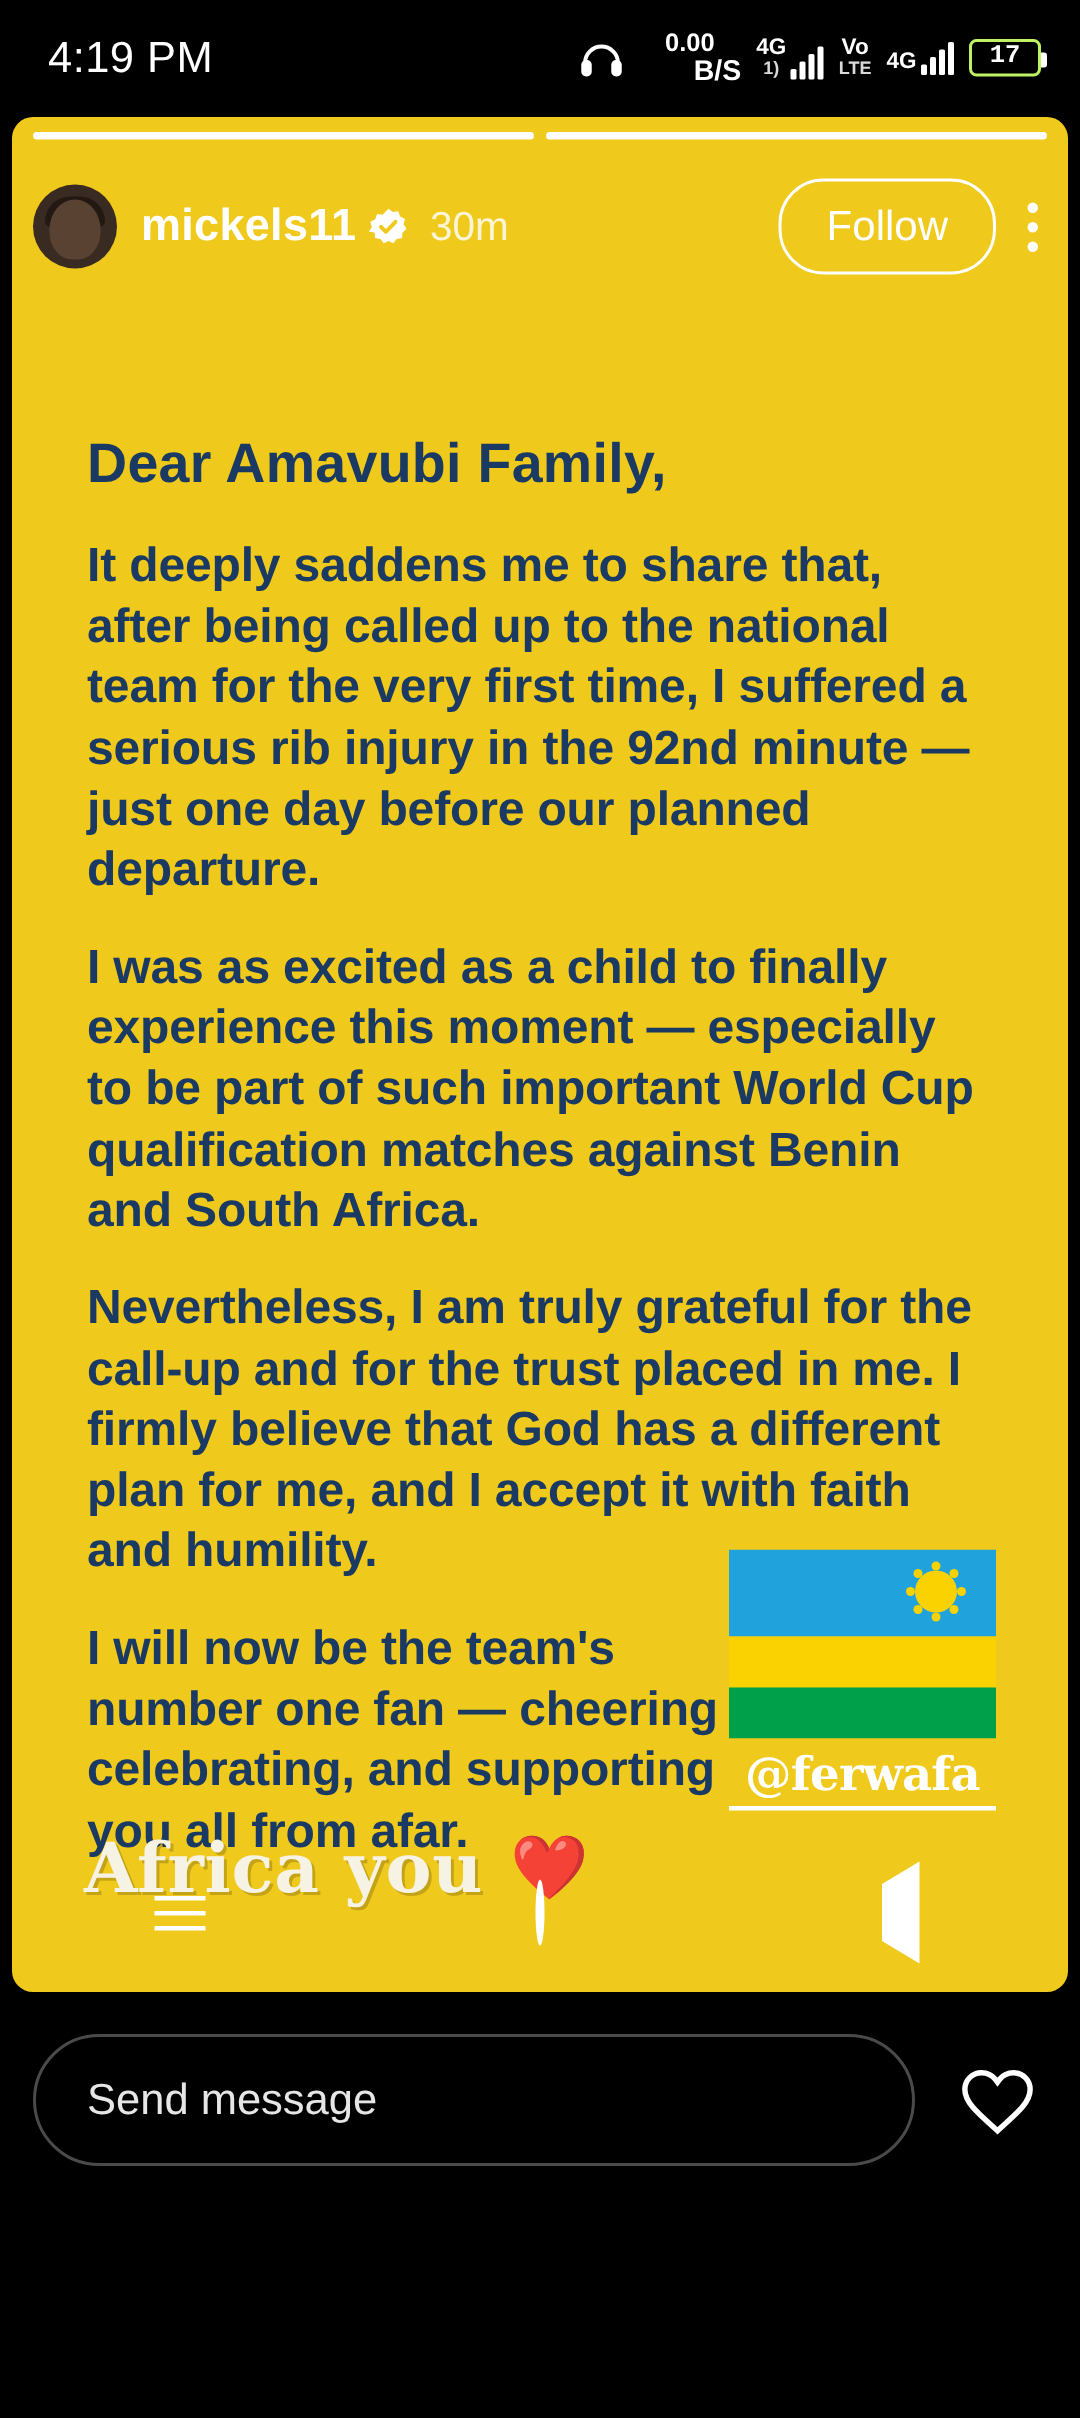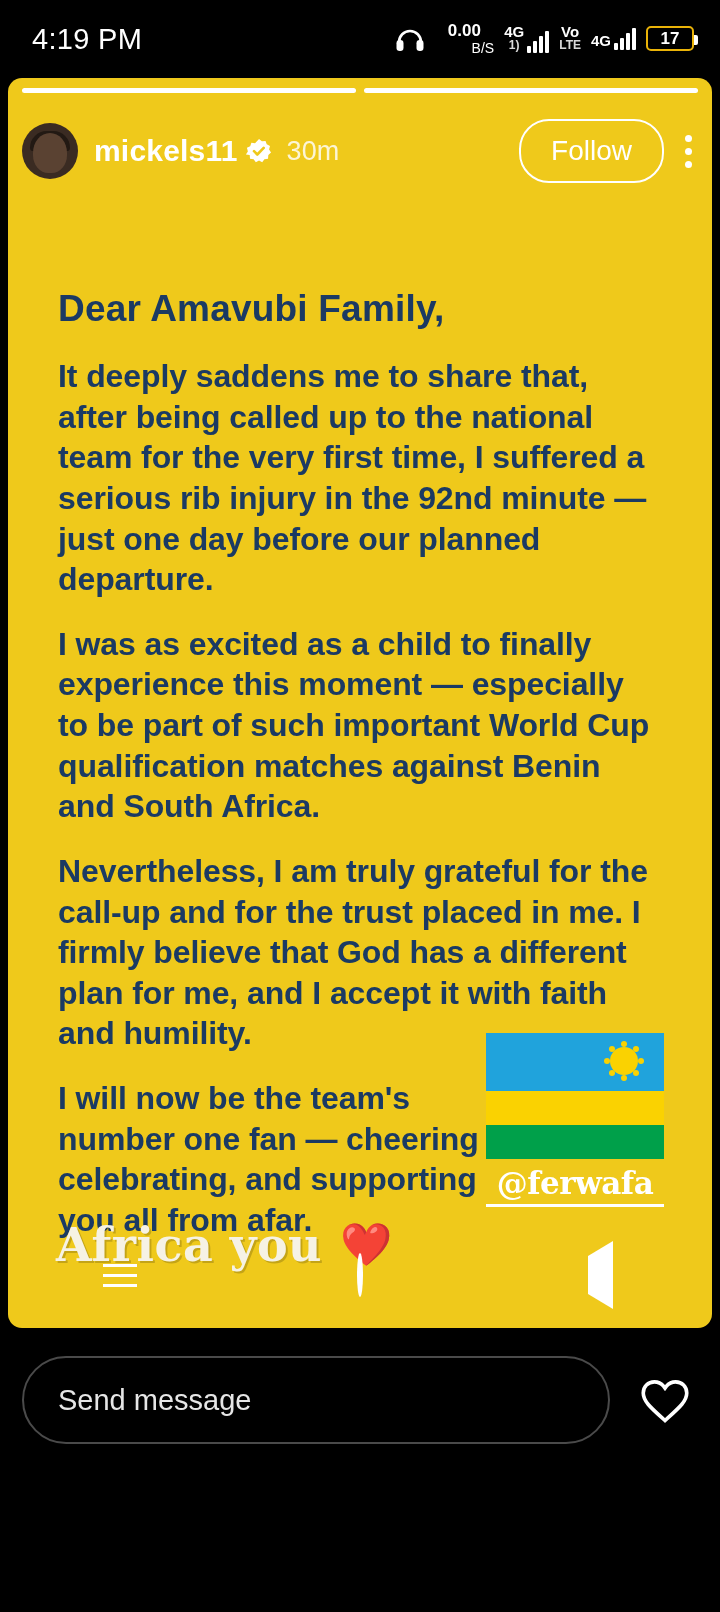--- a/index.html
+++ b/index.html
@@ -35,21 +35,21 @@
     display: flex;
     align-items: center;
     gap: 10px;
   }
   .headphone-icon svg { display: block; }
   .netspeed {
     text-align: center;
     line-height: 1.05;
   }
   .netspeed .v { font-size: 17px; font-weight: bold; }
-  .netspeed .u { font-size: 14px; font-weight: normal; padding-left: 37px; }
+  .netspeed .u { font-size: 19px; font-weight: bold; padding-left: 37px; }
   .net-group {
     display: flex;
     align-items: flex-end;
     gap: 3px;
   }
   .net-label {
     font-size: 15px;
     line-height: 1.0;
     text-align: center;
     font-weight: bold;
@@ -68,25 +68,26 @@
     background: #fff;
     border-radius: 1px;
   }
   .bars i:nth-child(1) { height: 7px; }
   .bars i:nth-child(2) { height: 12px; }
   .bars i:nth-child(3) { height: 17px; }
   .bars i:nth-child(4) { height: 22px; }
   .battery {
     position: relative;
     width: 48px; height: 25px;
-    border: 2px solid #eab308;
+    border: 2px solid #bef264;
     border-radius: 5px;
     display: flex;
-    align-items: center;
+    align-items: flex-start;
     justify-content: center;
+    font-family: Liberation Mono, monospace;
   }
   .battery:after {
     content: "";
     position: absolute;
     right: -6px; top: 7px;
     width: 4px; height: 10px;
     background: #fff;
     border-radius: 0 2px 2px 0;
   }
   .battery span {

